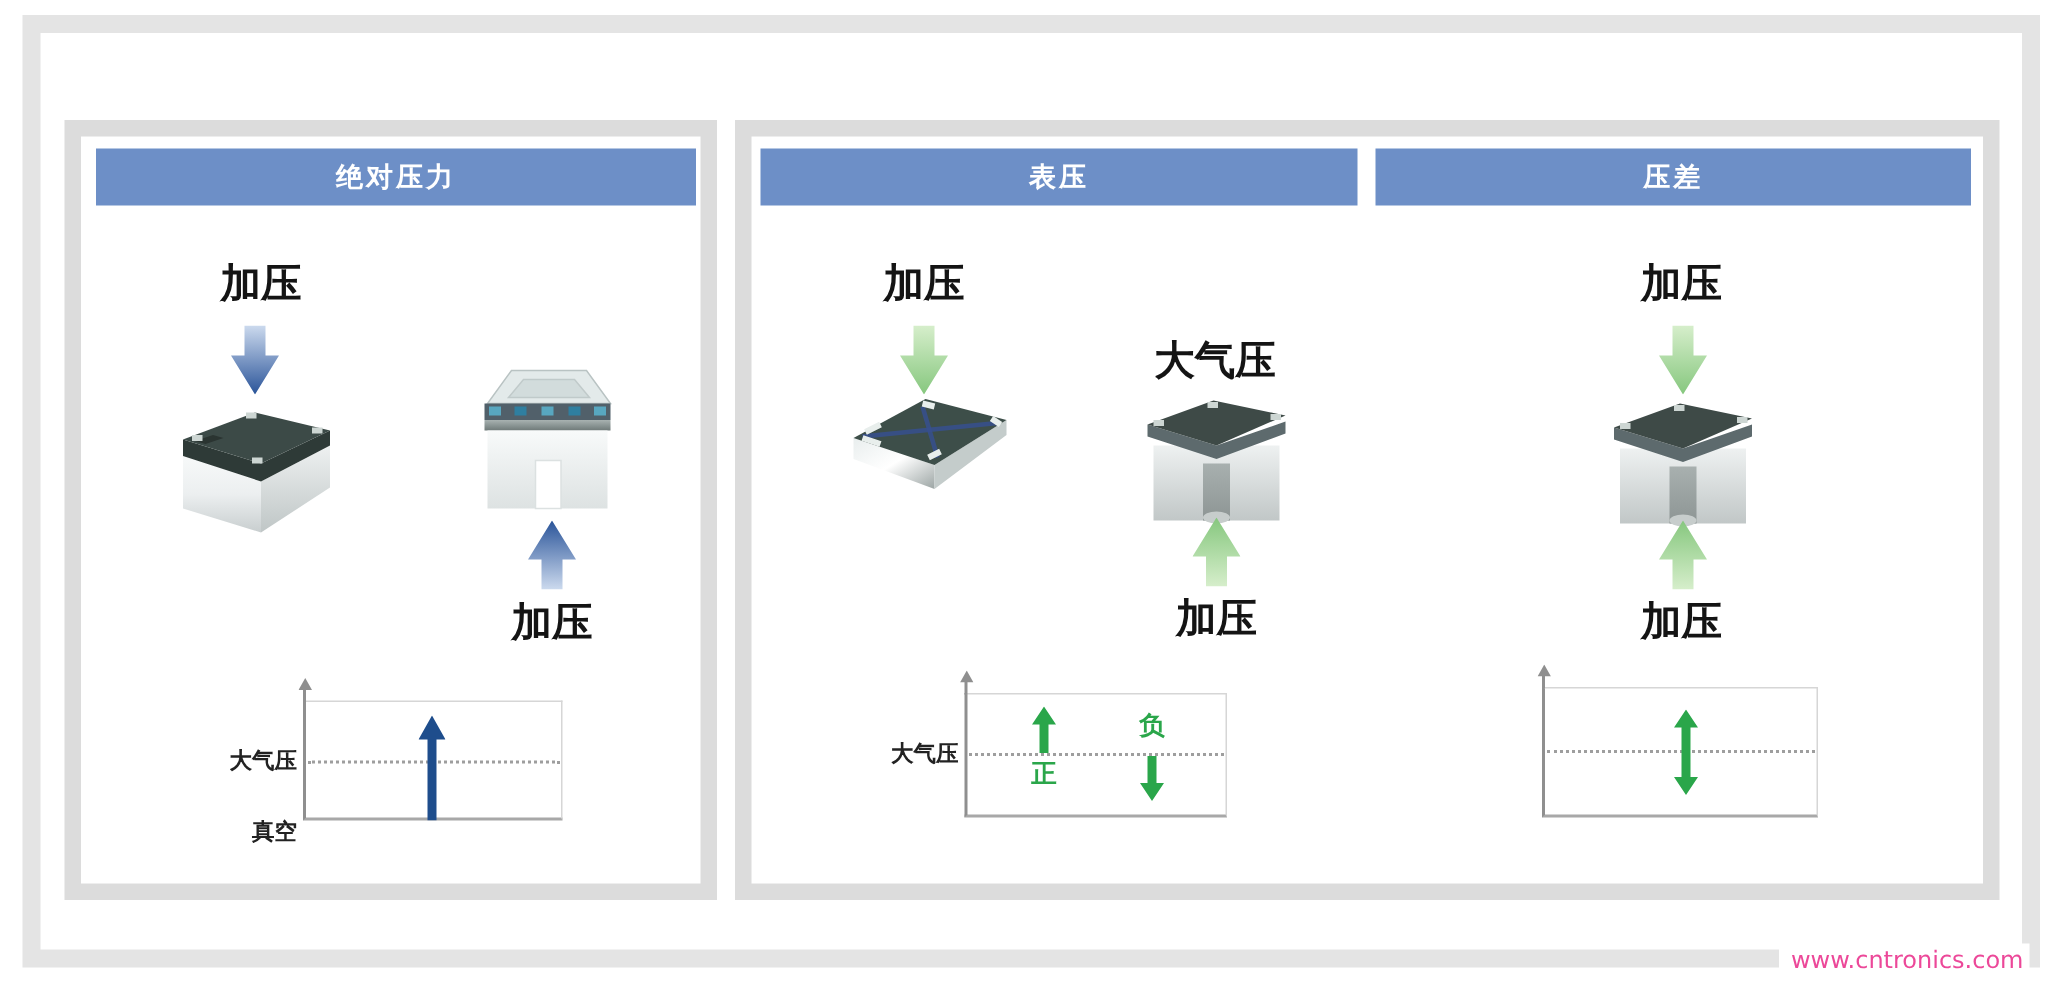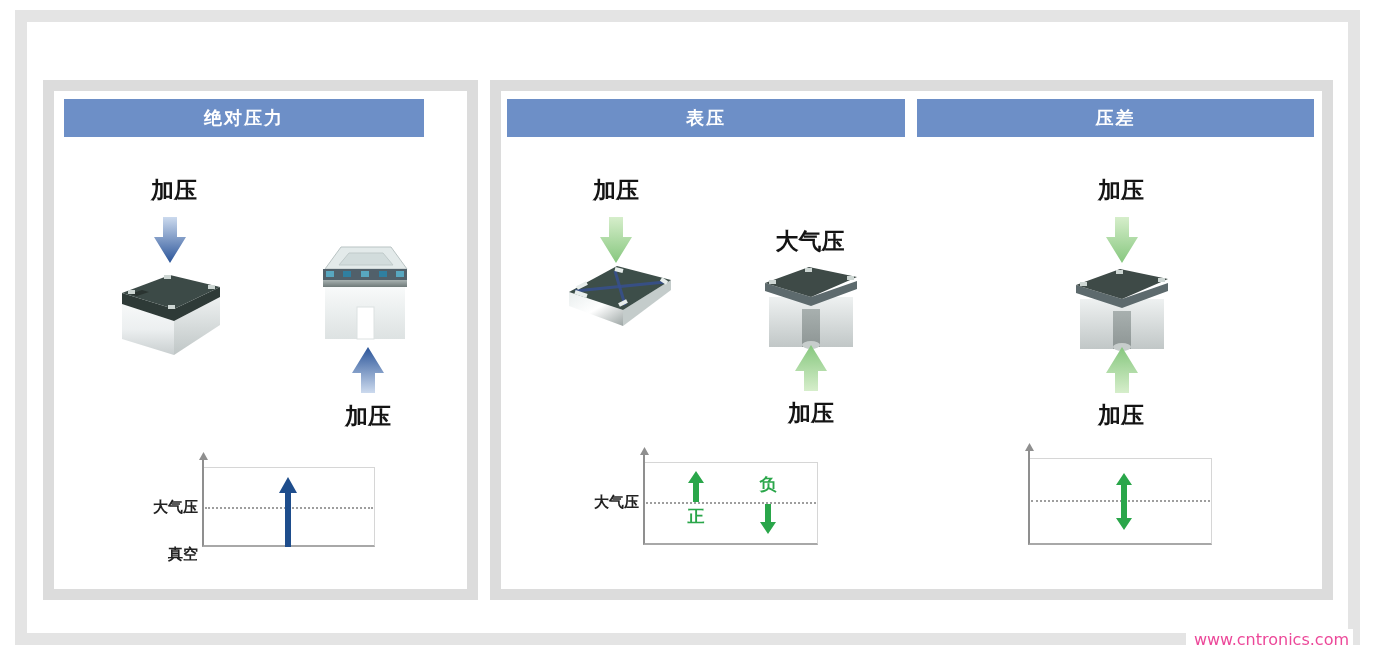--- a/index.html
+++ b/index.html
@@ -22,21 +22,21 @@
     border:11px solid #dcdcdc; background:#fff;
   }
   .panel-left  { left:43px;  width:435px; }
   .panel-right { left:490px; width:843px; }
   .blue-header {
     position:absolute; height:38px; background:#6d8fc7; color:#ffffff;
     font-size:18px; font-weight:700; letter-spacing:2px;
     display:flex; align-items:center; justify-content:center;
   }
   .big-label {
-    position:absolute; font-size:23px; font-weight:700; color:#141414;
+    position:absolute; font-size:27px; font-weight:700; color:#141414;
     text-align:center; width:100px; line-height:26px;
   }
   .abs-el { position:absolute; }
   .graph { position:absolute; }
   .gbox {
     position:absolute; background:#fff;
     border:1px solid #d6d6d6;
     border-left:2px solid #8f8f8f;
     border-bottom:2px solid #a8a8a8;
   }
@@ -58,21 +58,21 @@
 </style>
 </head>
 <body>
 
 <div class="page">
 
   <div class="main-frame"></div>
 
 
   <div class="panel panel-left">
-    <div class="blue-header" style="left:10px; top:8px; width:360px;">
+    <div class="blue-header" style="left:10px; top:8px; width:400px;">
       <span>绝对压力</span>
     </div>
 
     <div class="big-label" style="left:70px; top:86px;">加压</div>
 
     <div class="abs-el" style="left:100px; top:126px;">
       <svg width="32" height="46" viewBox="0 0 32 46">
         <defs>
             <linearGradient id="bdg" x1="0" y1="0" x2="0" y2="1">
           <stop offset="0" stop-color="#ccdaee"></stop>

